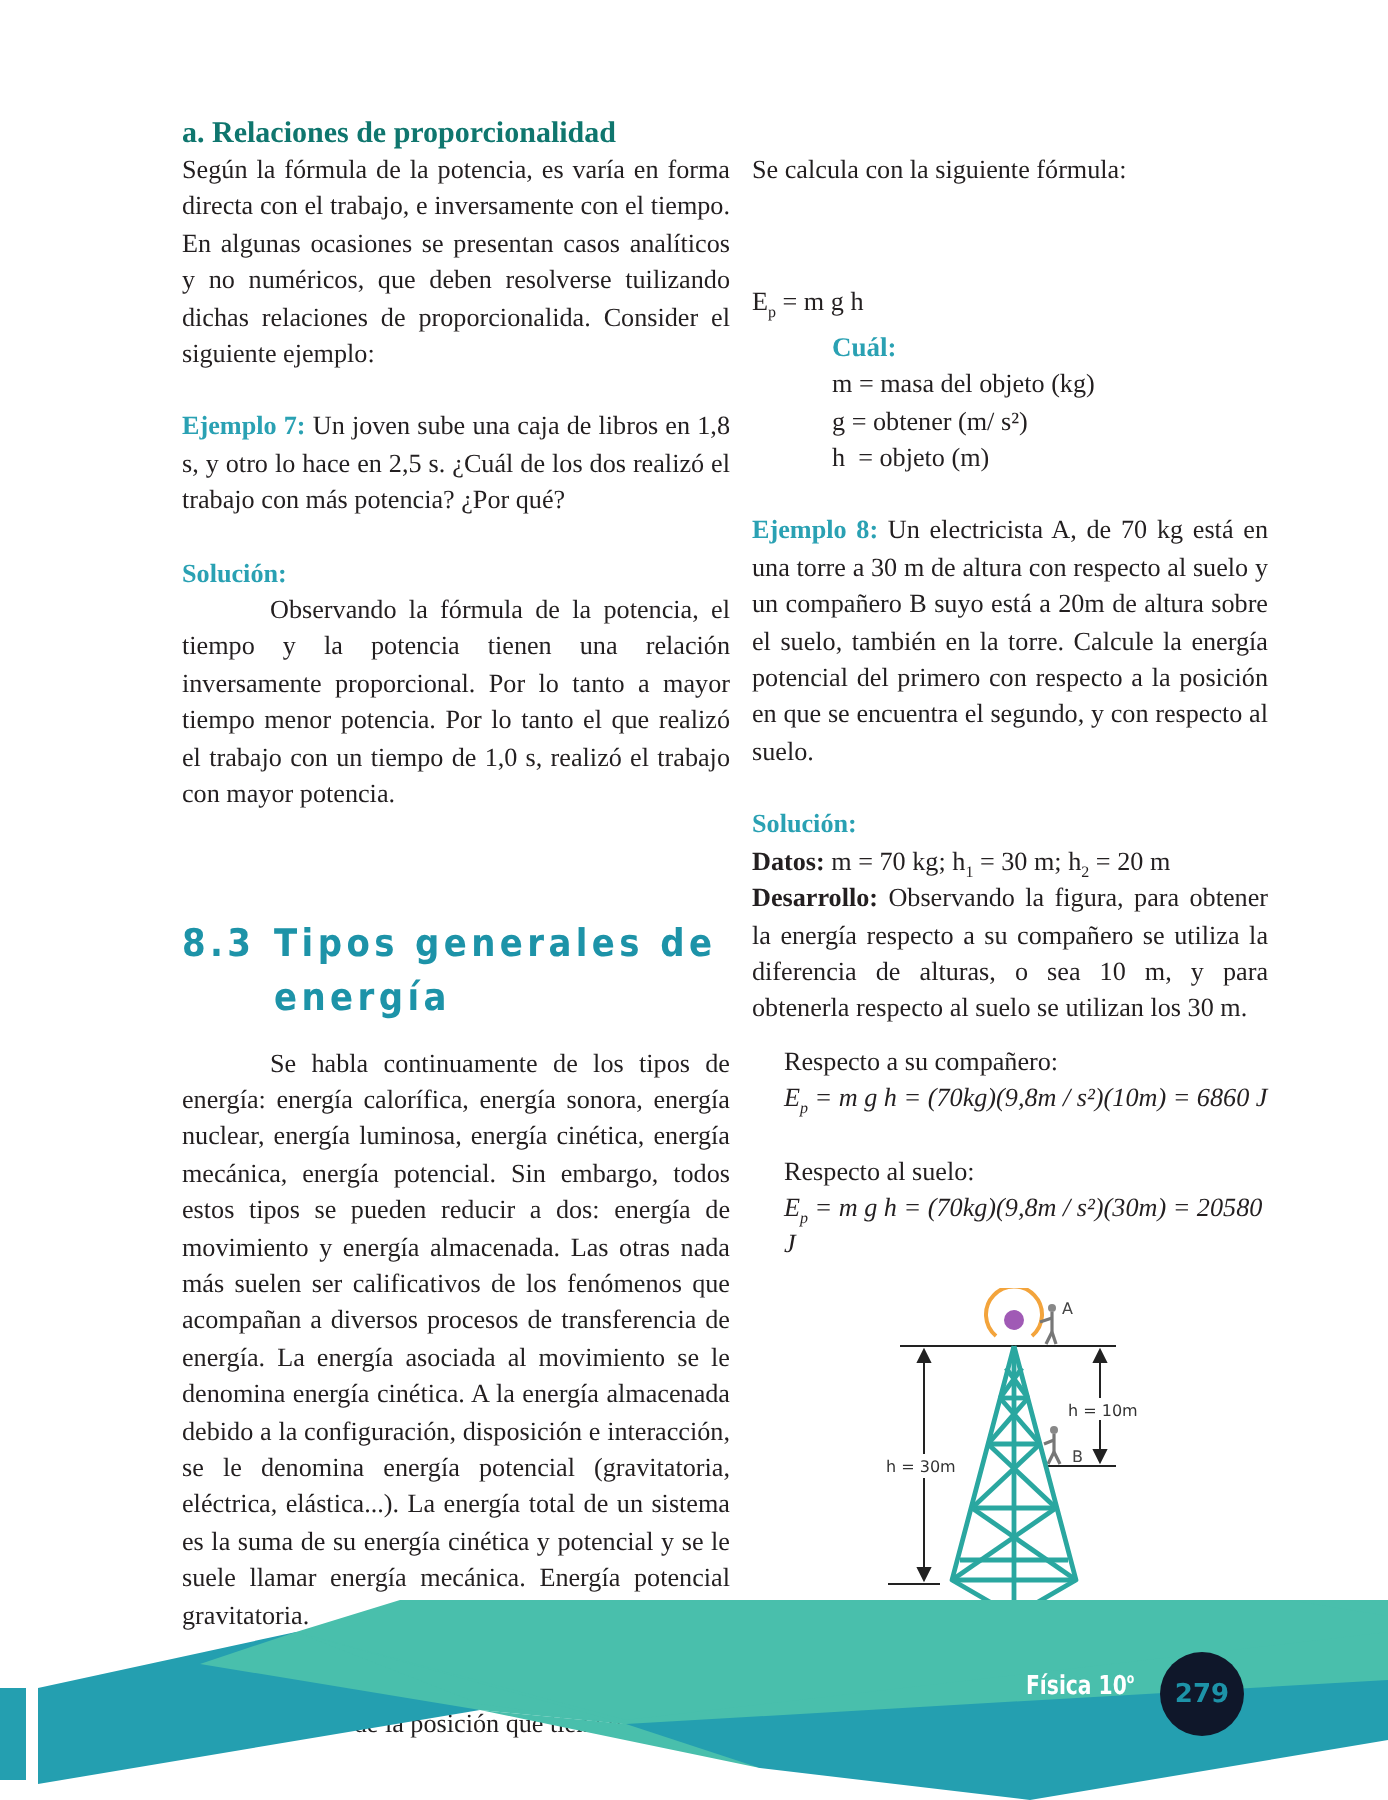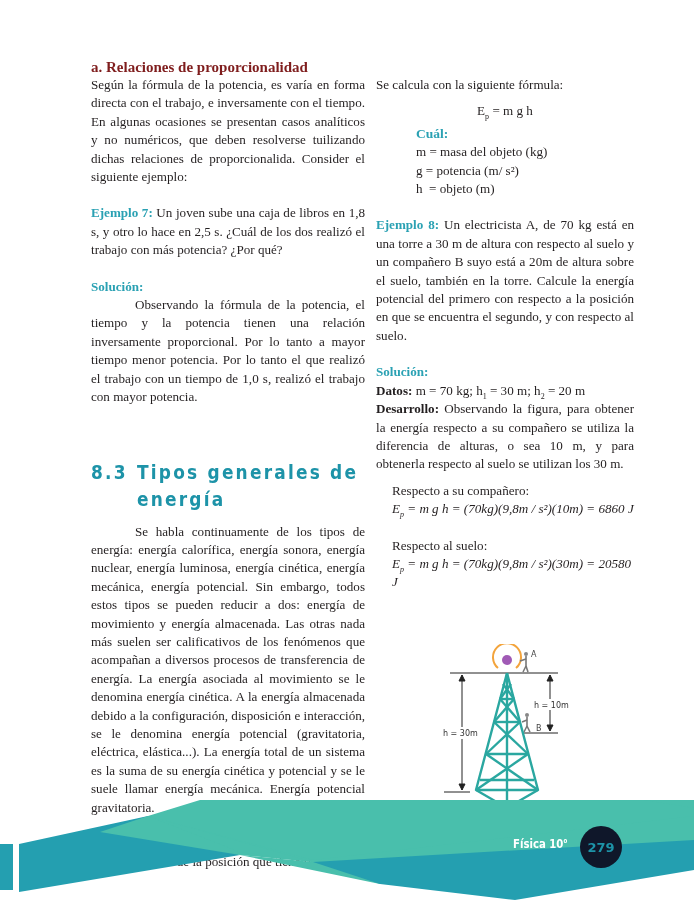--- a/index.html
+++ b/index.html
@@ -3,27 +3,27 @@
 <meta charset="utf-8">
 <style>
   html,body{margin:0;padding:0;background:#ffffff;}
   body{width:694px;height:900px;position:relative;overflow:hidden;font-family:"Liberation Serif","DejaVu Serif",serif;color:#231f20;}
   .col{position:absolute;top:58px;width:274px;font-size:13.1px;line-height:18.4px;}
   .col-left{left:91px;}
   .col-right{left:376px;width:258px;}
   p{margin:0;}
   .j{text-align:justify;text-align-last:left;}
   .ind{text-indent:44px;}
-  .h-orange{color:#7f1d1d;font-weight:bold;font-size:15px;line-height:18px;}
+  .h-orange{color:#0f766e;font-weight:bold;font-size:15px;line-height:18px;}
   .h-teal{color:#2aa1b3;font-weight:bold;}
   .sec-title{font-family:"DejaVu Sans",sans-serif;font-weight:bold;color:#1d93a8;font-size:17px;letter-spacing:2.2px;line-height:24px;position:relative;transform:scaleY(1.12);transform-origin:left top;}
   .sec-title .num{display:inline-block;width:46px;}
   .sec-title .l2{padding-left:46px;}
   .gap{height:18px;}
-  .center{text-align:center;}
+  .center{margin-top:40px;}
   .def{padding-left:40px;}
   .def .h-teal{font-size:13.5px;}
   .calc{padding-left:16px;}
   i{font-style:italic;}
   sub,sup{font-size:8px;line-height:0;}
   .tower{position:absolute;left:430px;top:644px;width:160px;height:168px;}
   .footer{position:absolute;left:0;top:800px;width:694px;height:100px;}
   .footer-label{position:absolute;left:513px;top:836px;color:#ffffff;font-family:"DejaVu Sans",sans-serif;font-weight:bold;font-size:13px;transform:scaleX(0.78);transform-origin:left center;}
   .footer-label sup{font-size:7px;}
   .page-num{position:absolute;left:580px;top:826px;width:42px;height:42px;border-radius:50%;background:#0f172a;color:#1d93a8;font-family:"DejaVu Sans",sans-serif;font-weight:bold;font-size:13px;display:flex;align-items:center;justify-content:center;}
@@ -52,21 +52,21 @@
 
 <div class="col col-right">
   <div class="gap"></div>
   <p>Se calcula con la siguiente fórmula:</p>
   <div style="height:8px"></div>
   <p class="center"><span>E</span><sub>p</sub><span> = m g h</span></p>
   <div style="height:4px"></div>
   <div class="def">
     <p class="h-teal">Cuál:</p>
     <p><span>m</span><span> = masa del objeto (kg)</span></p>
-    <p><span>g</span><span> = potencia (m/ s²)</span></p>
+    <p><span>g</span><span> = obtener (m/ s²)</span></p>
     <p style="white-space:pre"><span>h</span><span>  = objeto (m)</span></p>
   </div>
   <div class="gap"></div>
   <p class="j"><span class="h-teal">Ejemplo 8:</span><span> Un electricista A, de 70 kg está en una torre a 30 m de altura con respecto al suelo y un compañero B suyo está a 20m de altura sobre el suelo, también en la torre. Calcule la energía potencial del primero con respecto a la posición en que se encuentra el segundo, y con respecto al suelo.</span></p>
   <div class="gap"></div>
   <p class="h-teal">Solución:</p>
   <p><b>Datos:</b><span> m = 70 kg; h</span><sub>1</sub><span> = 30 m; h</span><sub>2</sub><span> = 20 m</span></p>
   <p class="j"><b>Desarrollo:</b><span> Observando la figura, para obtener la energía respecto a su compañero se utiliza la diferencia de alturas, o sea 10 m, y para obtenerla respecto al suelo se utilizan los 30 m.</span></p>
   <div style="height:8px"></div>
   <div class="calc">

